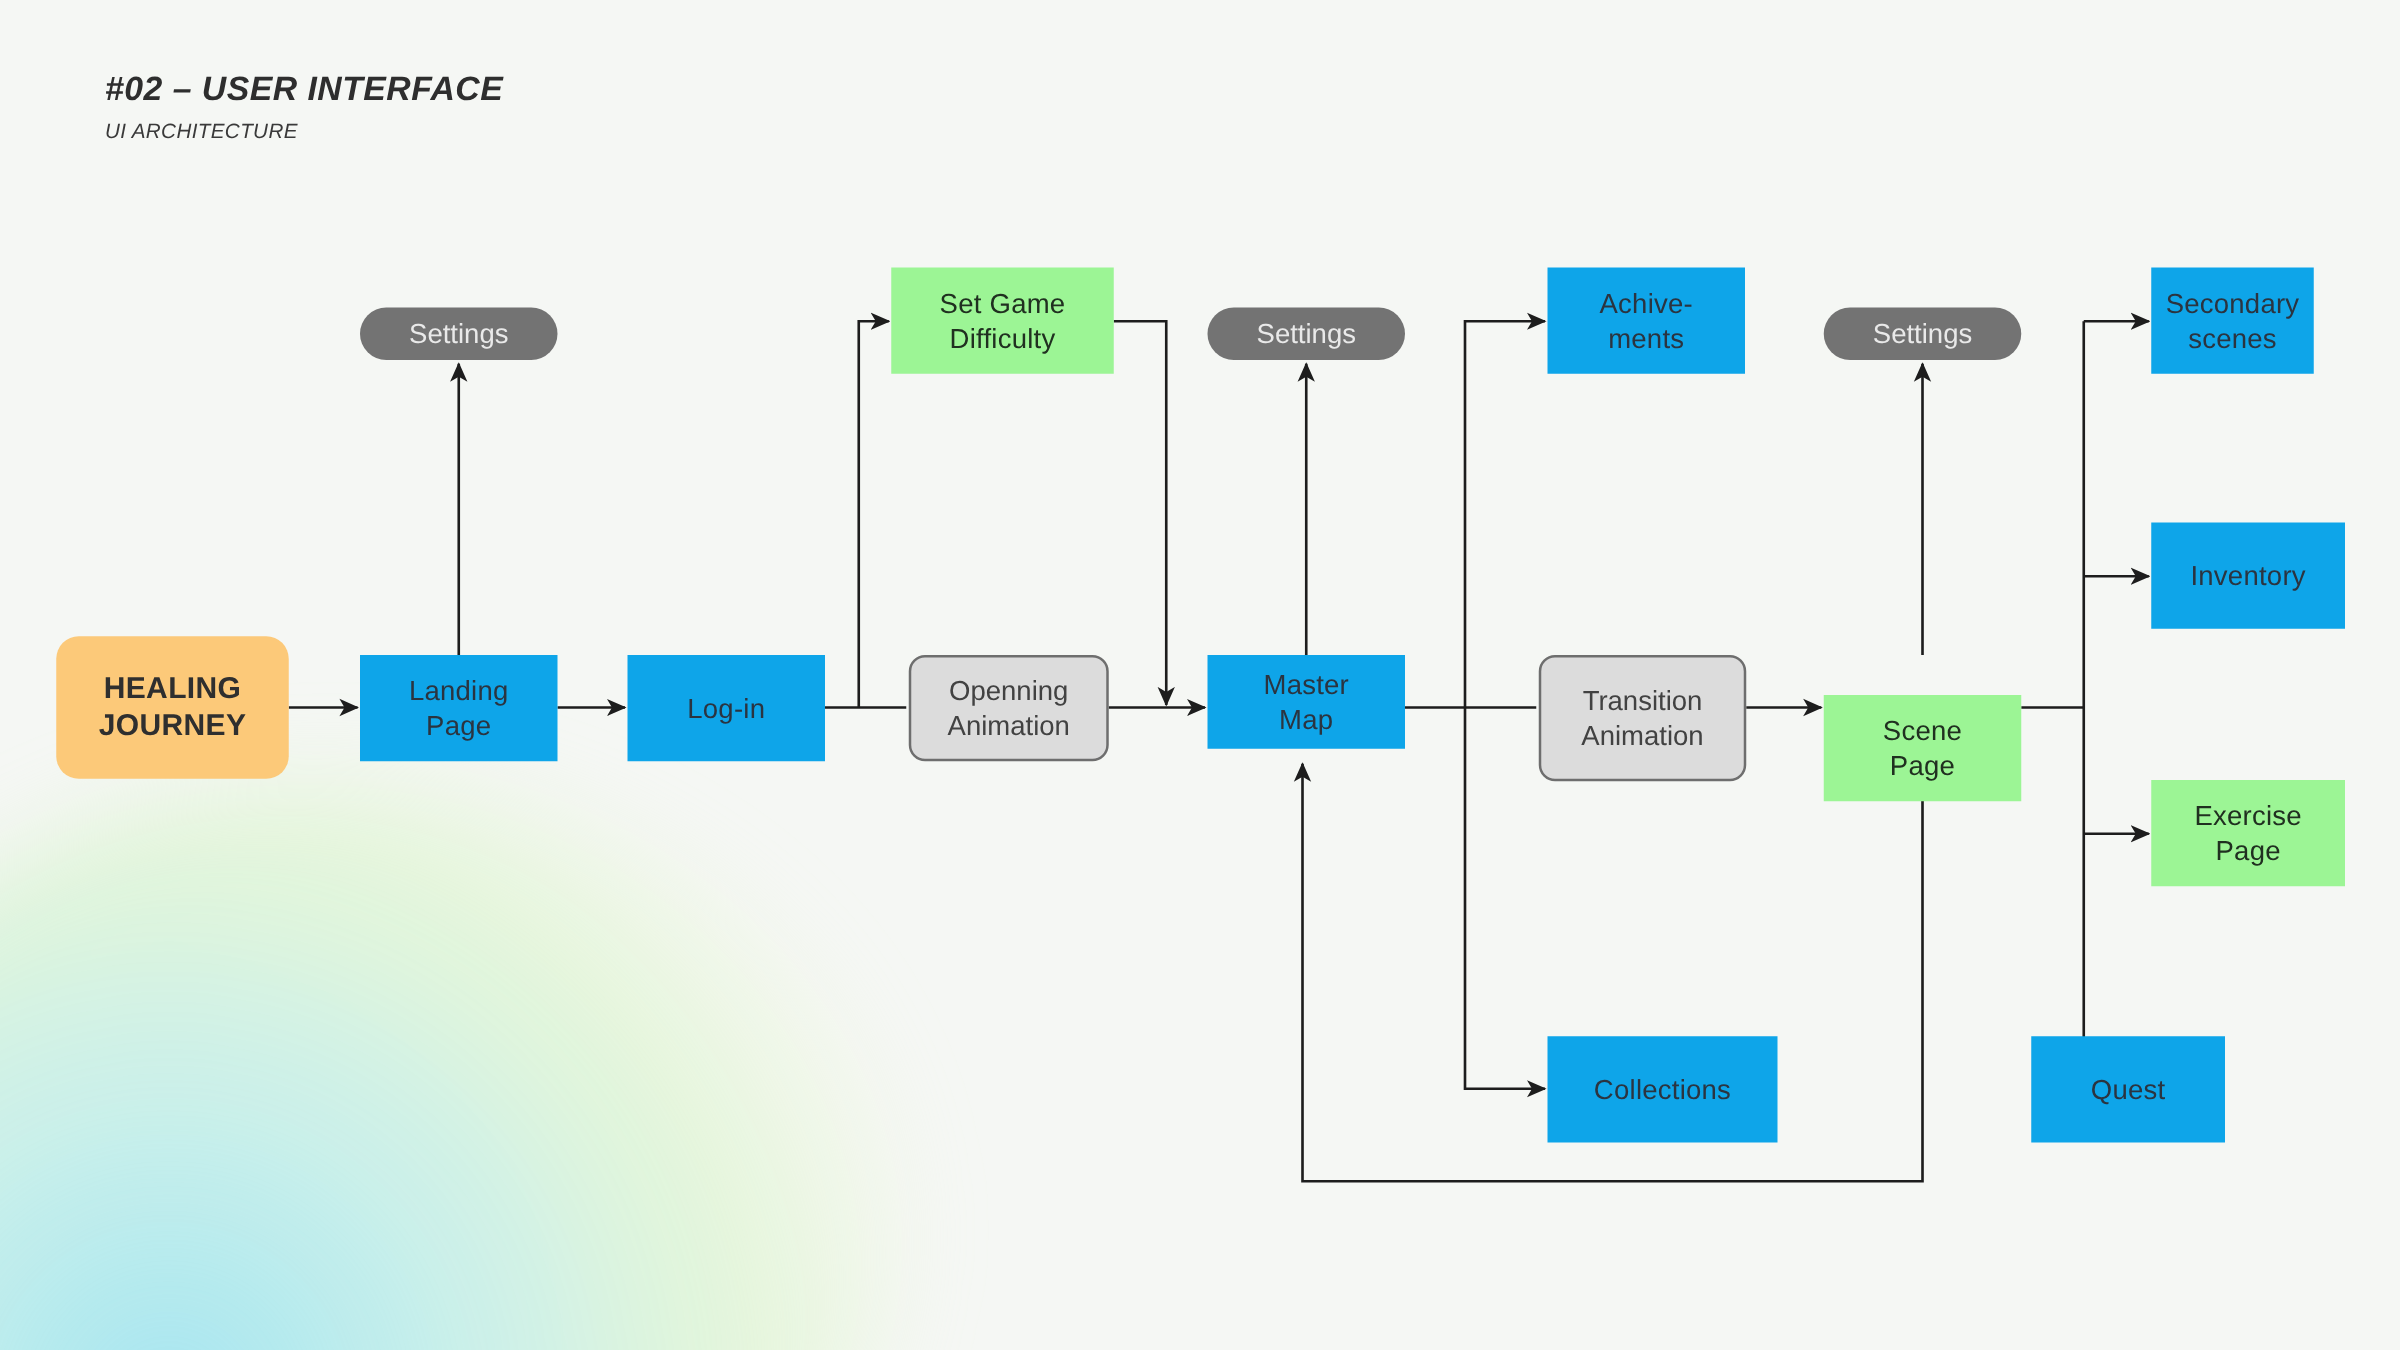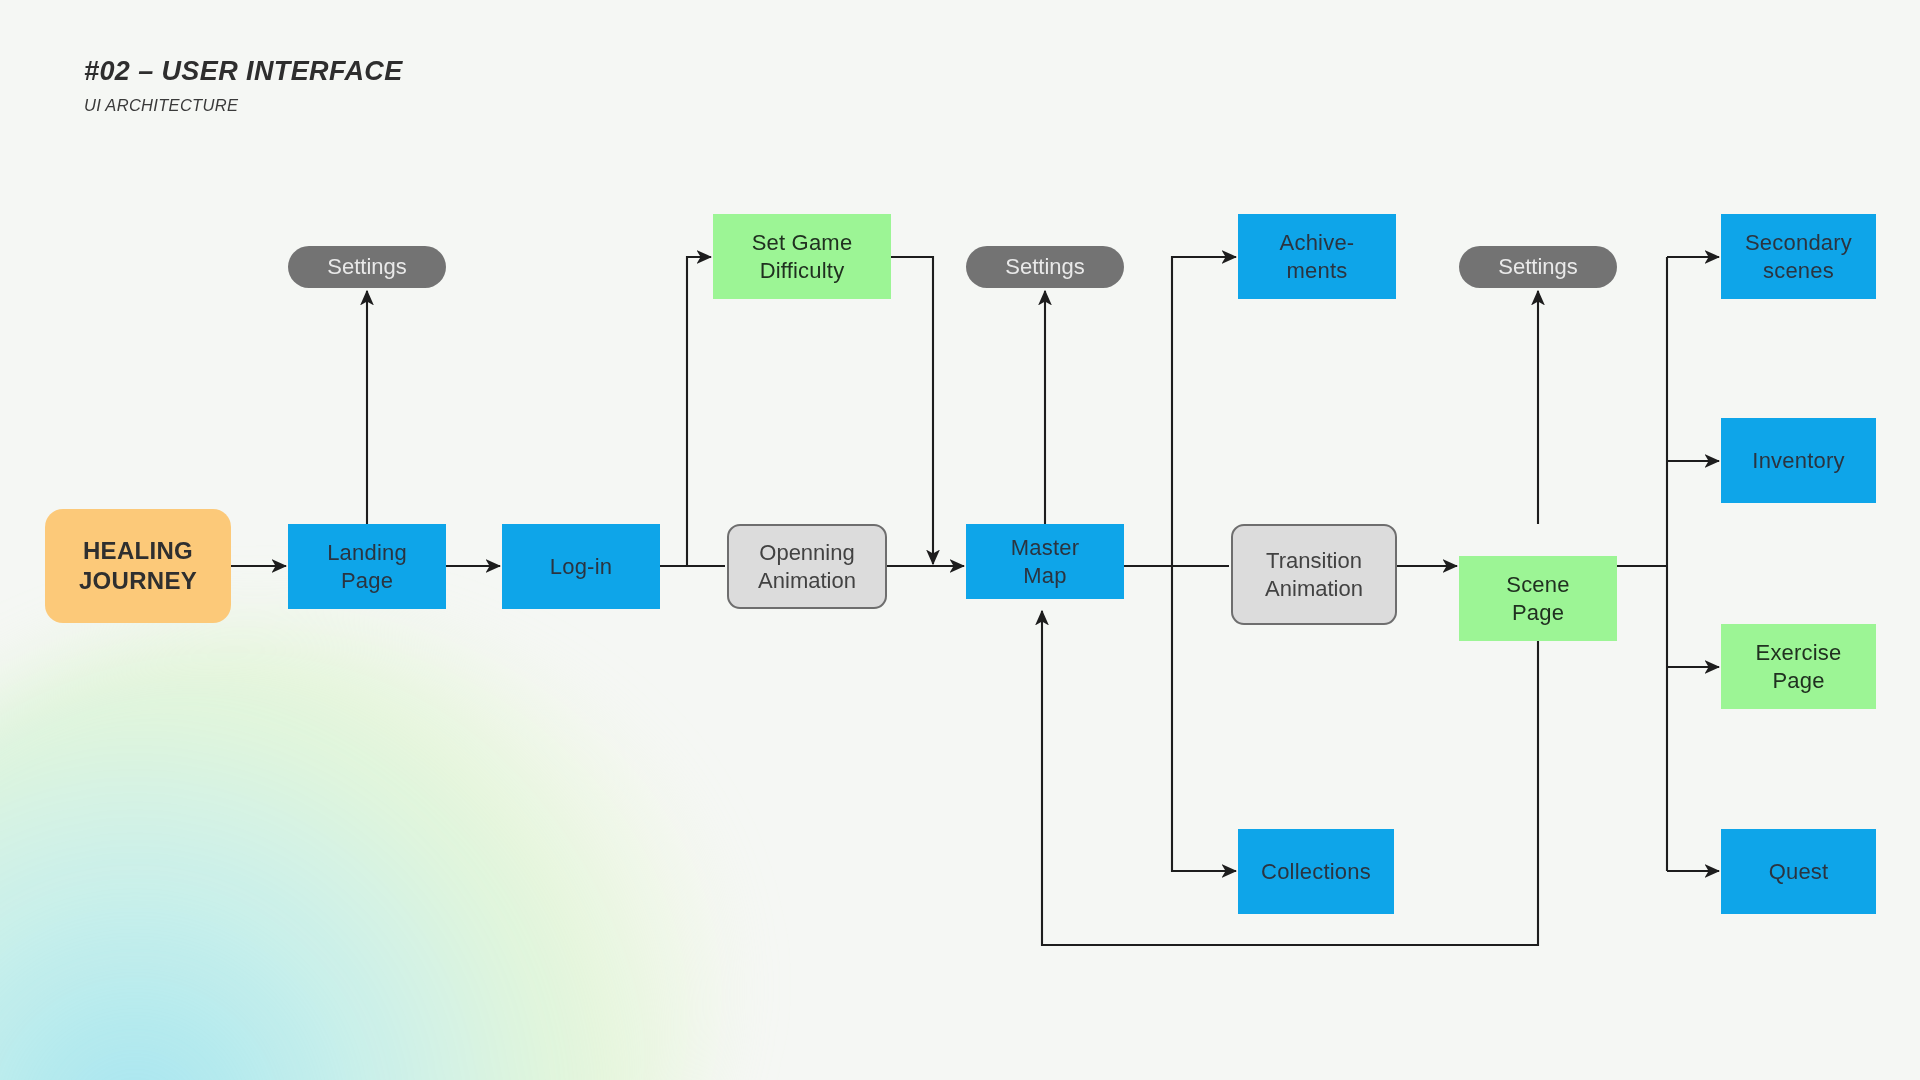--- a/index.html
+++ b/index.html
@@ -189,25 +189,25 @@
 Difficulty</span></div>
       <div class="node anim" style="left: 727px; top: 524px; width: 160px; height: 85px;"><span>Openning
 Animation</span></div>
       <div class="node pill" style="left: 966px; top: 246px; width: 158px; height: 42px;"><span>Settings</span></div>
       <div class="node rect blue" style="left: 966px; top: 524px; width: 158px; height: 75px;"><span>Master
 Map</span></div>
       <div class="node rect blue" style="left: 1238px; top: 214px; width: 158px; height: 85px;"><span>Achive-
 ments</span></div>
       <div class="node anim" style="left: 1231px; top: 524px; width: 166px; height: 101px;"><span>Transition
 Animation</span></div>
-      <div class="node rect blue" style="left: 1238px; top: 829px; width: 156px; height: 85px;"><span>Collections</span></div>
+      <div class="node rect blue" style="left: 1238px; top: 829px; width: 184px; height: 85px;"><span>Collections</span></div>
       <div class="node pill" style="left: 1459px; top: 246px; width: 158px; height: 42px;"><span>Settings</span></div>
       <div class="node rect green" style="left: 1459px; top: 524px; width: 158px; height: 85px; margin-top: 32px;"><span>Scene
 Page</span></div>
-      <div class="node rect blue" style="left: 1721px; top: 214px; width: 155px; height: 85px;"><span>Secondary
+      <div class="node rect blue" style="left: 1721px; top: 214px; width: 130px; height: 85px;"><span>Secondary
 scenes</span></div>
       <div class="node rect blue" style="left: 1721px; top: 418px; width: 155px; height: 85px;"><span>Inventory</span></div>
       <div class="node rect green" style="left: 1721px; top: 624px; width: 155px; height: 85px;"><span>Exercise
 Page</span></div>
-      <div class="node rect blue" style="left: 1721px; top: 829px; width: 155px; height: 85px;"><span>Quest</span></div>
+      <div class="node rect blue" style="left: 1625px; top: 829px; width: 155px; height: 85px;"><span>Quest</span></div>
     </div>
 
 </div>
 
 </body></html>

